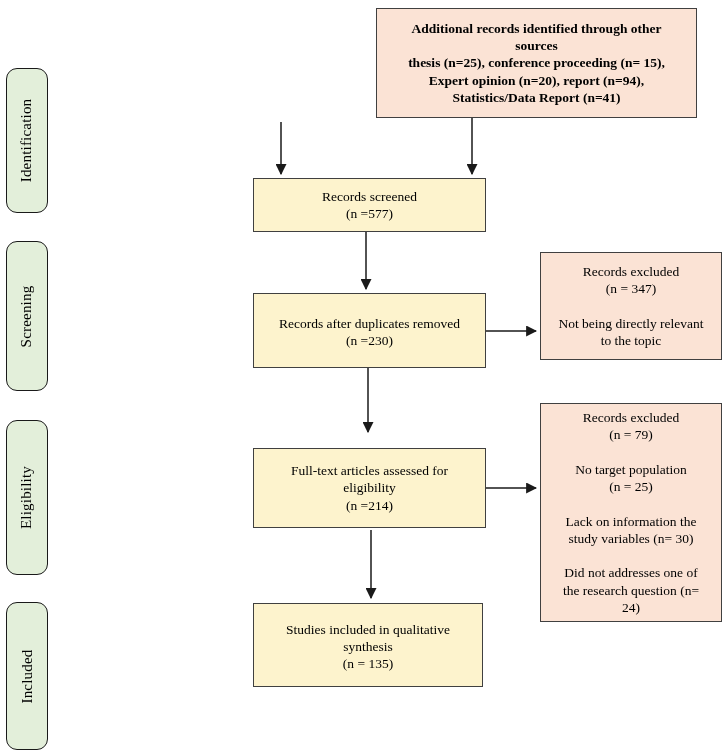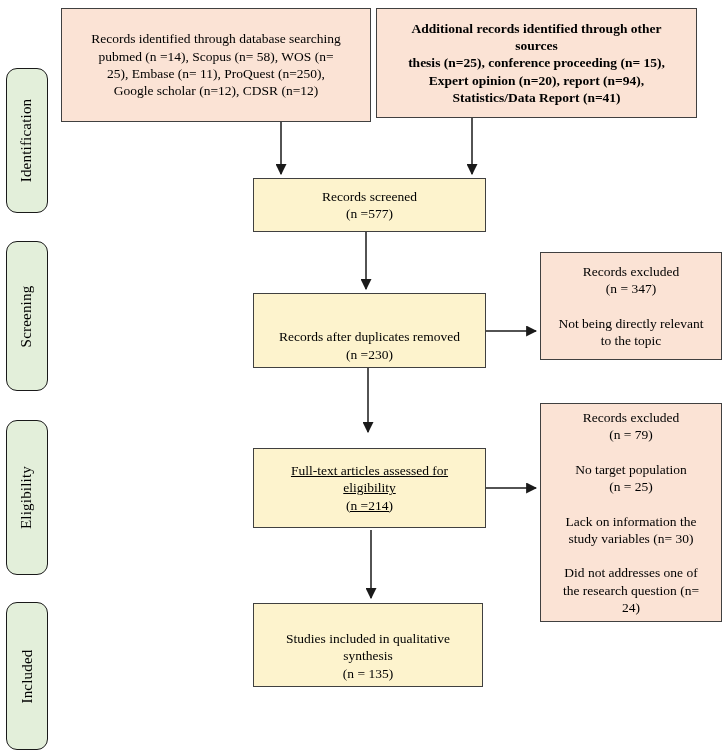--- a/index.html
+++ b/index.html
@@ -29,21 +29,21 @@
     justify-content: center;
     text-align: center;
     font-size: 13.5px;
     line-height: 1.28;
     color: #000000;
     padding: 4px 4px;
   }
   .box .box-text { white-space: pre-line; width: 100%; }
   .peach  { background: #fbe3d5; border: 1.6px solid #404040; }
   .yellow { background: #fdf3cd; border: 1.6px solid #404040; }
-  .v-top  { align-items: flex-end; }
+  .v-top  { align-items: center; }
   .pad-top { padding-top: 7px; }
   .stage {
     position: absolute;
     box-sizing: border-box;
     width: 42px;
     background: #e3efda;
     border: 1.8px solid #1a1a1a;
     border-radius: 11px;
     display: flex;
     align-items: center;
@@ -83,26 +83,20 @@
   <div class="stage" style="left:6px; top:241px; height:150px;">
     <span class="stage-label">Screening</span>
   </div>
   <div class="stage" style="left:6px; top:420px; height:155px;">
     <span class="stage-label">Eligibility</span>
   </div>
   <div class="stage" style="left:6px; top:602px; height:148px;">
     <span class="stage-label">Included</span>
   </div>
 
-  <div class="box peach" style="left:61px; top:8px; width:310px; height:114px;">
-    <div class="box-text">Records identified through database searching
-pubmed (n =14), Scopus (n= 58), WOS (n=
-25), Embase (n= 11), ProQuest (n=250),
-Google scholar (n=12), CDSR (n=12)</div>
-  </div>
   <div class="box peach" style="left:376px; top:8px; width:321px; height:110px;font-weight:bold;">
     <div class="box-text">Additional records identified through other
 sources
 thesis (n=25), conference proceeding (n= 15),
 Expert opinion (n=20), report (n=94),
 Statistics/Data Report (n=41)</div>
   </div>
 
   <div class="box yellow" style="left:253px; top:178px; width:233px; height:54px;align-items:center;">
     <div class="box-text">Records screened
@@ -113,21 +107,21 @@
 (n =230)</div>
   </div>
   <div class="box peach" style="left:540px; top:252px; width:182px; height:108px;">
     <div class="box-text">Records excluded
 (n = 347)
 
 Not being directly relevant
 to the topic</div>
   </div>
 
-  <div class="box yellow" style="left:253px; top:448px; width:233px; height:80px;text-decoration:underline;">
+  <div class="box yellow" style="left:253px; top:448px; width:233px; height:80px;">
     <div class="box-text">Full-text articles assessed for
 eligibility
 (n =214)</div>
   </div>
   <div class="box peach" style="left:540px; top:403px; width:182px; height:219px;">
     <div class="box-text">Records excluded
 (n = 79)
 
 No target population
 (n = 25)

